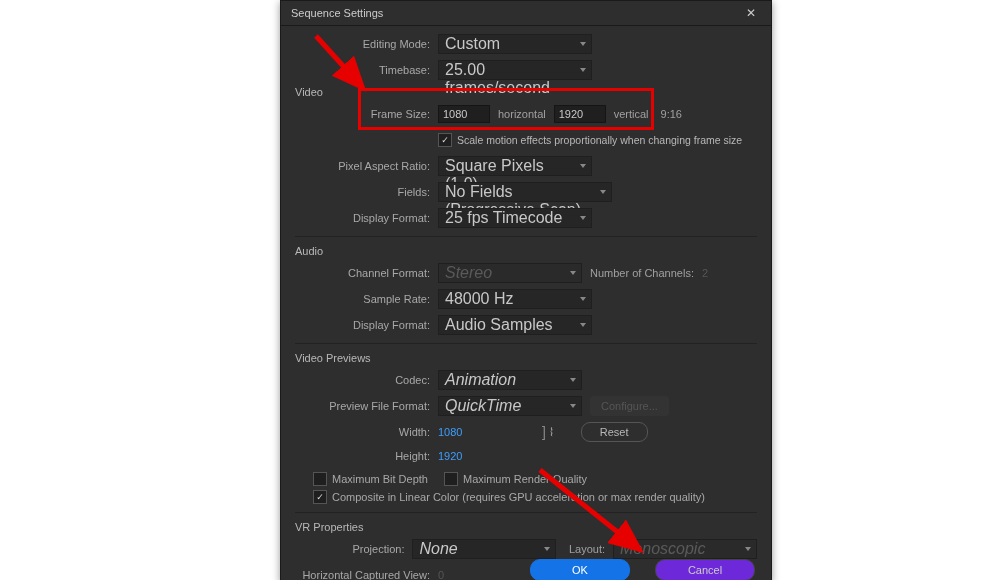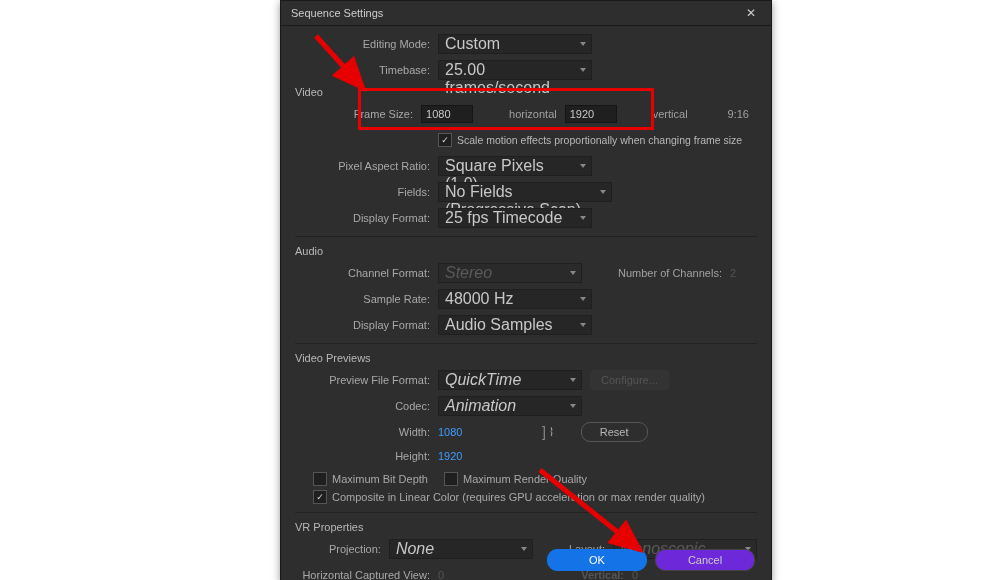--- a/index.html
+++ b/index.html
@@ -88,21 +88,21 @@
     background: #1f1f1f;
     border: 1px solid #151515;
     height: 16px;
     color: #c8c8c8;
     font-size: 11px;
     padding: 0 4px;
     width: 42px;
     text-align: left;
   }
   .blue-val { color: #3d9eff; font-size: 11px; cursor: text; }
-  .mid-label { color: #a0a0a0; font-size: 11px; padding: 0 8px; margin-left: 28px; }
+  .mid-label { color: #a0a0a0; font-size: 11px; padding: 0 8px; }
   .checkbox {
     width: 12px; height: 12px;
     border: 1px solid #555;
     background: #1f1f1f;
     display: inline-flex;
     align-items: center; justify-content: center;
     margin-right: 5px;
     font-size: 9px; color: #ddd;
     flex: 0 0 auto;
   }
@@ -118,22 +118,22 @@
     color: #ccc;
     font-size: 11px;
     display: inline-flex;
     align-items: center; justify-content: center;
     cursor: pointer;
     padding: 0 14px;
   }
   .btn.primary { background: #1473e6; border-color:#1473e6; color: #fff; }
   .footer {
     position: absolute;
-    right: 16px; bottom: 10px;
-    display: flex; gap: 8px;
+    right: 16px; bottom: 0;
+    display: flex; gap: 25px;
   }
   
   .anno-box {
     position: absolute;
     left: 358px;
     top: 88px;
     width: 290px;
     height: 36px;
     border: 3px solid #e60000;
     pointer-events: none;
@@ -225,27 +225,27 @@
     </div>
     <div class="row">
       <span class="lbl">Display Format:</span>
       <span class="dd w130">Audio Samples</span>
     </div>
 
     <hr class="hr">
 
     <div class="section-title">Video Previews</div>
     <div class="row">
+      <span class="lbl">Codec:</span>
+      <span class="dd w100">Animation</span>
+    </div>
+    <div class="row">
       <span class="lbl">Preview File Format:</span>
       <span class="dd w100">QuickTime</span>
       <span class="config-btn">Configure...</span>
-    </div>
-    <div class="row">
-      <span class="lbl">Codec:</span>
-      <span class="dd w100">Animation</span>
     </div>
     <div class="row">
       <span class="lbl">Width:</span>
       <span class="blue-val" style="width:100px; display:inline-block;">1080</span>
       <span class="link-bracket">]</span>
       <span class="link-icon">𝄔</span>
       <span class="reset-btn">Reset</span>
     </div>
     <div class="row" style="margin-top:-2px;">
       <span class="lbl">Height:</span>

